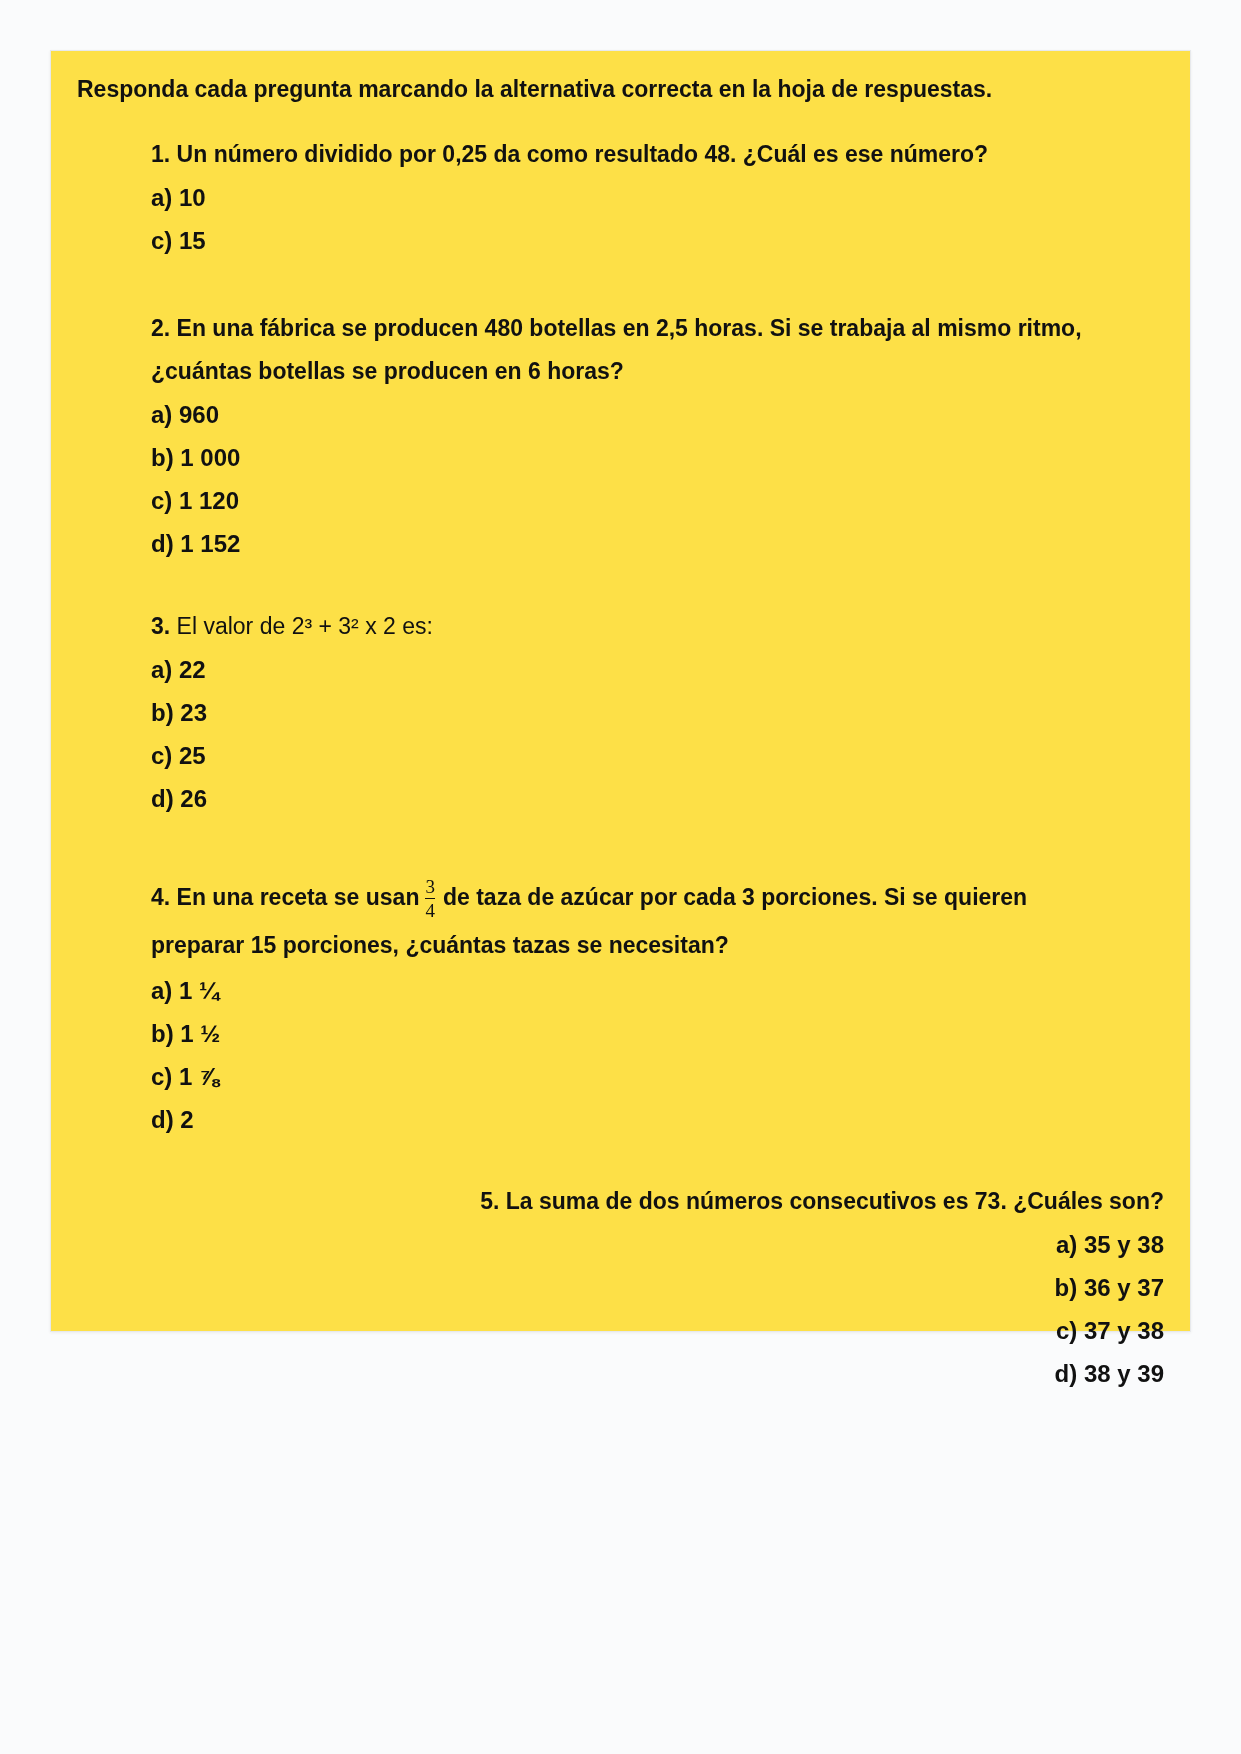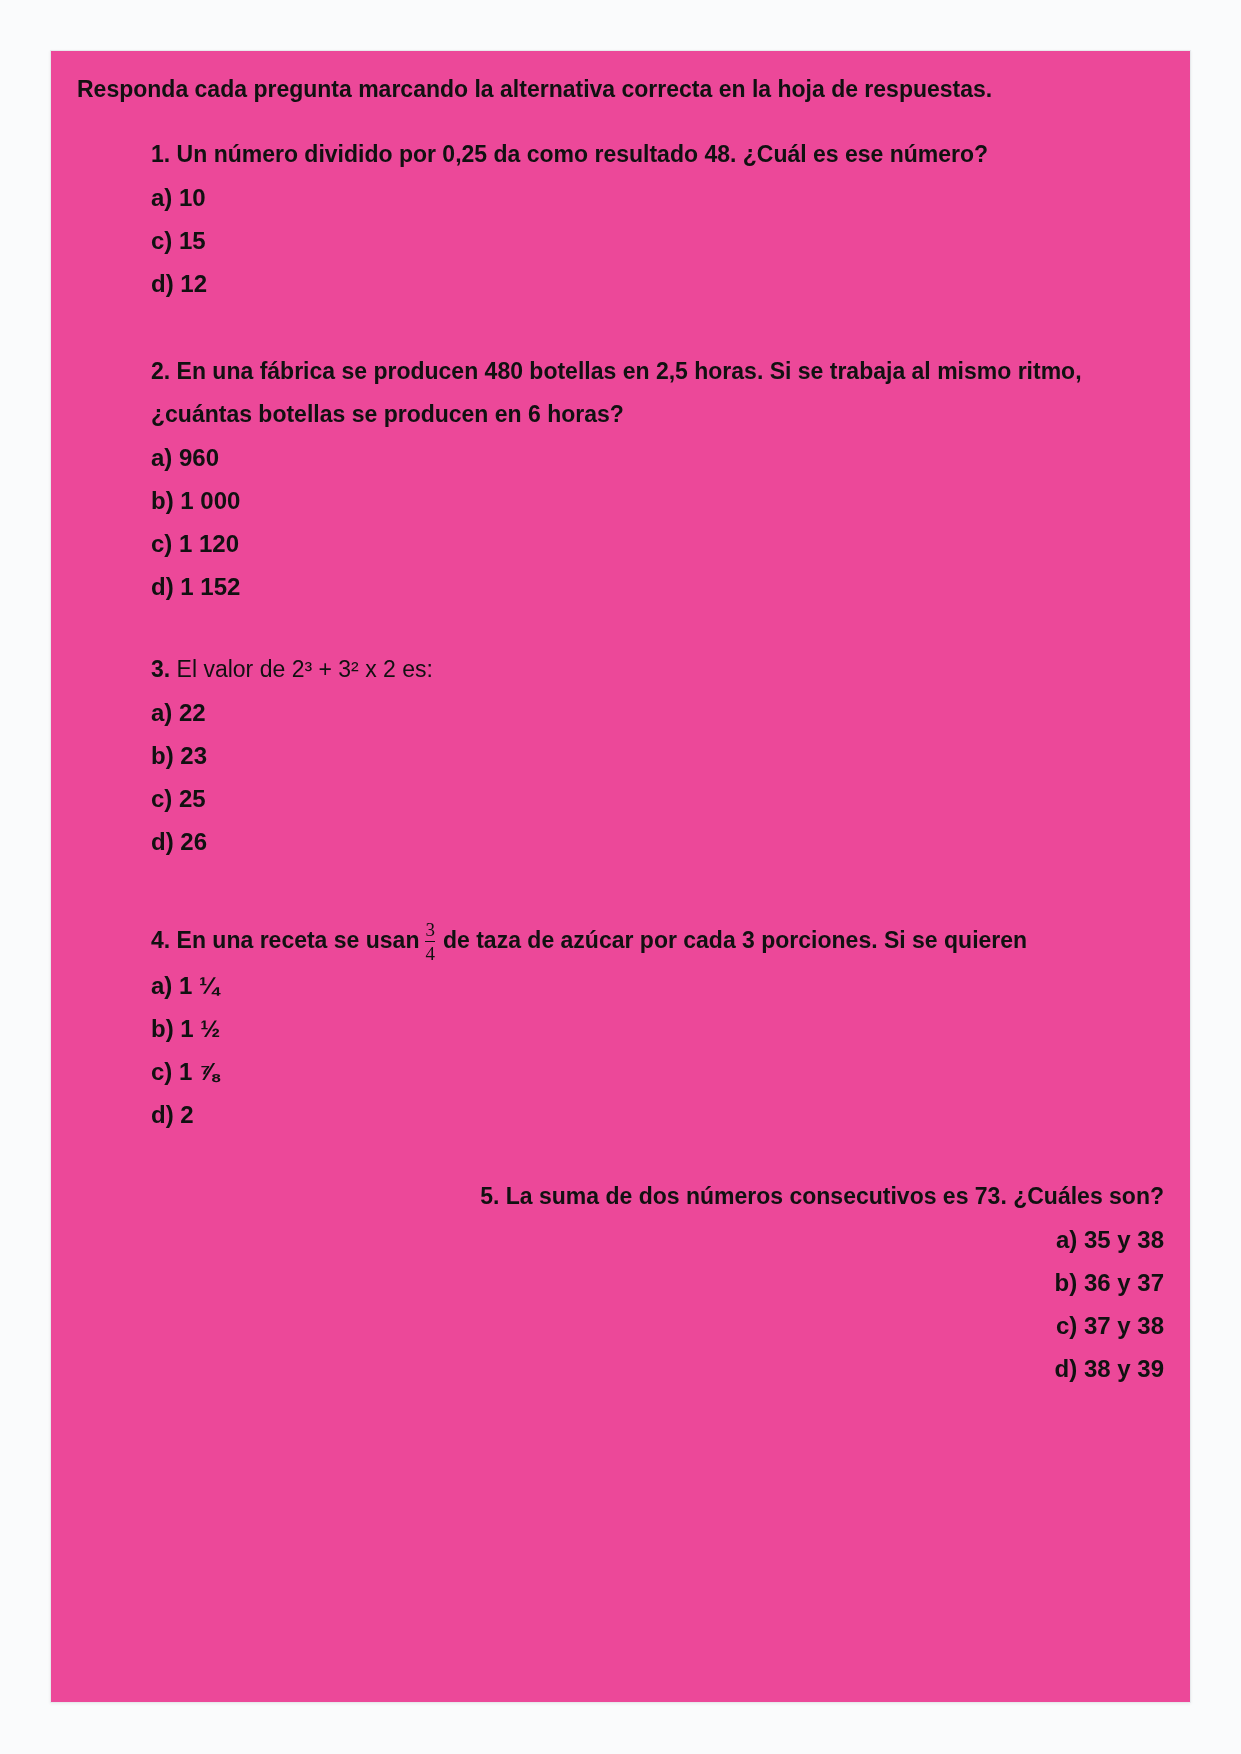--- a/index.html
+++ b/index.html
@@ -8,23 +8,23 @@
     background: #fafbfc;
     width: 1241px;
     height: 1754px;
     overflow: hidden;
     font-family: "Liberation Sans", "DejaVu Sans", sans-serif;
     color: #111111;
   }
   .page {
     box-sizing: border-box;
     width: 1141px;
-    height: 1653px;
+    height: 1282px;
     margin: 50px auto 14px;
-    background: #ec4899;
+    background: #fde047;
     border: 1px solid #e7e9ec;
     box-shadow: 0 1px 3px rgba(0,0,0,0.06);
     padding: 17px 26px 0 26px;
   }
   .instruction {
     font-size: 23px;
     font-weight: bold;
     line-height: 43px;
     white-space: nowrap;
   }
@@ -81,21 +81,20 @@
 <div class="page">
 
   <div class="instruction">Responda cada pregunta marcando la alternativa correcta en la hoja de respuestas.</div>
 
   <div class="questions">
 
     <div class="question q-head-bold" id="q1">
       <div class="q-line"><span class="qnum">1.</span> <span>Un número dividido por 0,25 da como resultado 48. ¿Cuál es ese número?</span></div>
       <div class="option">a) 10</div>
       <div class="option">c) 15</div>
-      <div class="option">d) 12</div>
     </div>
 
     <div class="question q-head-bold" id="q2">
       <div class="q-line"><span class="qnum">2.</span> <span>En una fábrica se producen 480 botellas en 2,5 horas. Si se trabaja al mismo ritmo,</span></div>
       <div class="q-line">¿cuántas botellas se producen en 6 horas?</div>
       <div class="option">a) 960</div>
       <div class="option">b) 1 000</div>
       <div class="option">c) 1 120</div>
       <div class="option">d) 1 152</div>
     </div>
@@ -107,20 +106,21 @@
       <div class="option">c) 25</div>
       <div class="option">d) 26</div>
     </div>
 
     <div class="question q-head-bold" id="q4">
       <div class="q-line"><span class="qnum">4.</span> <span>En una receta se usan</span><span class="fraction">
             <span class="num">3</span>
             <span class="bar"></span>
             <span class="den">4</span>
           </span><span>de taza de azúcar por cada 3 porciones. Si se quieren</span></div>
+      <div class="q-line">preparar 15 porciones, ¿cuántas tazas se necesitan?</div>
       <div class="option">a) 1 ¼</div>
       <div class="option">b) 1 ½</div>
       <div class="option">c) 1 ⅞</div>
       <div class="option">d) 2</div>
     </div>
 
     <div class="question q-head-bold" id="q5">
       <div class="q-line"><span class="qnum">5.</span> <span>La suma de dos números consecutivos es 73. ¿Cuáles son?</span></div>
       <div class="option">a) 35 y 38</div>
       <div class="option">b) 36 y 37</div>

